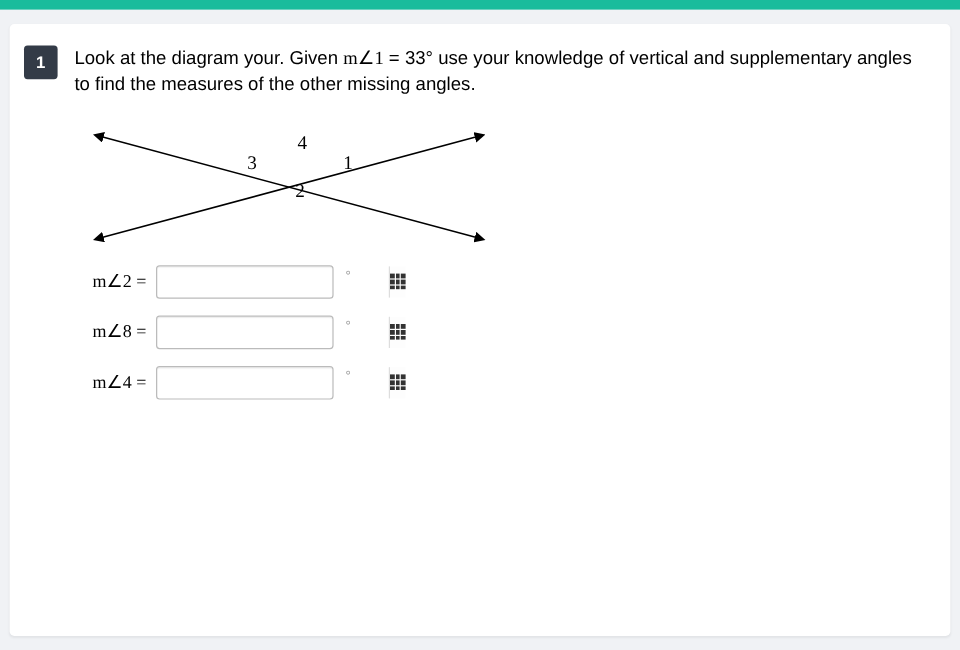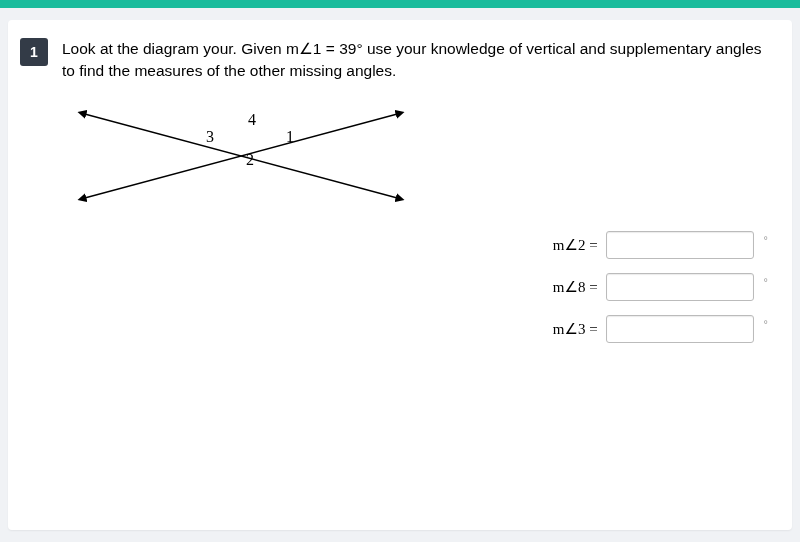--- a/index.html
+++ b/index.html
@@ -40,44 +40,43 @@
       font-size: 14px;
       font-weight: bold;
       border-radius: 3px;
       flex-shrink: 0;
     }
     .q-text {
       font-size: 15.5px;
       color: #000;
       line-height: 1.45;
     }
-    .mvar { font-family: Liberation Sans, sans-serif; font-style: normal; }
+    .mvar { font-family: Liberation Serif, serif; font-style: normal; }
     .diagram-wrap {
       margin-left: 46px;
       margin-top: 18px;
     }
     .diagram {
       position: relative;
       width: 350px;
       height: 110px;
     }
     .diagram svg { position: absolute; top: 0; left: 0; }
     .dlabel {
       position: absolute;
       font-family: 'Times New Roman', serif;
       font-size: 16px;
       color: #000;
     }
     .answers {
       margin-left: 46px;
-      margin-top: 20px;
+      margin-top: 10px;
       display: flex;
       flex-direction: column;
       gap: 14px;
-      align-items: flex-end;
     }
     .ans-row {
       display: flex;
       align-items: center;
       gap: 8px;
     }
     .ans-label {
       font-family: 'Times New Roman', serif;
       font-size: 15px;
       color: #000;
@@ -136,21 +135,21 @@
   </style>
 </head>
 <body>
 
 <div class="top-bar"></div>
 
 <div class="card">
   <div class="q-row">
     <div class="q-num">1</div>
     <div class="q-text">
-      <span>Look at the diagram your. Given </span><span class="mvar">m∠1</span><span> = </span><span>39°</span><span> use your knowledge of vertical and supplementary angles to find the measures of the other missing angles.</span>
+      <span>Look at the diagram your. Given </span><span class="mvar">m∠1</span><span> = </span><span>33°</span><span> use your knowledge of vertical and supplementary angles to find the measures of the other missing angles.</span>
     </div>
   </div>
 
   <div class="diagram-wrap">
     <div class="diagram">
       <svg width="350" height="110">
         <defs>
           <marker id="arr" viewBox="0 0 10 10" refX="6" refY="5" markerWidth="7" markerHeight="7" orient="auto-start-reverse">
             <path d="M 0 0 L 10 5 L 0 10 z" fill="#000"></path>
           </marker>
@@ -203,21 +202,21 @@
             <span></span>
               <span></span>
               <span></span>
           </div>
         </div>
       </div>
       <span class="deg">°</span>
     </div>
 
     <div class="ans-row">
-      <div class="ans-label">m∠3 =</div>
+      <div class="ans-label">m∠4 =</div>
       <div class="ans-box">
         <input type="text" class="ans-input" value="" style="">
         <div class="keypad-wrap">
           <div class="keypad-icon">
             <span></span>
               <span></span>
               <span></span>
             <span></span>
               <span></span>
               <span></span>

